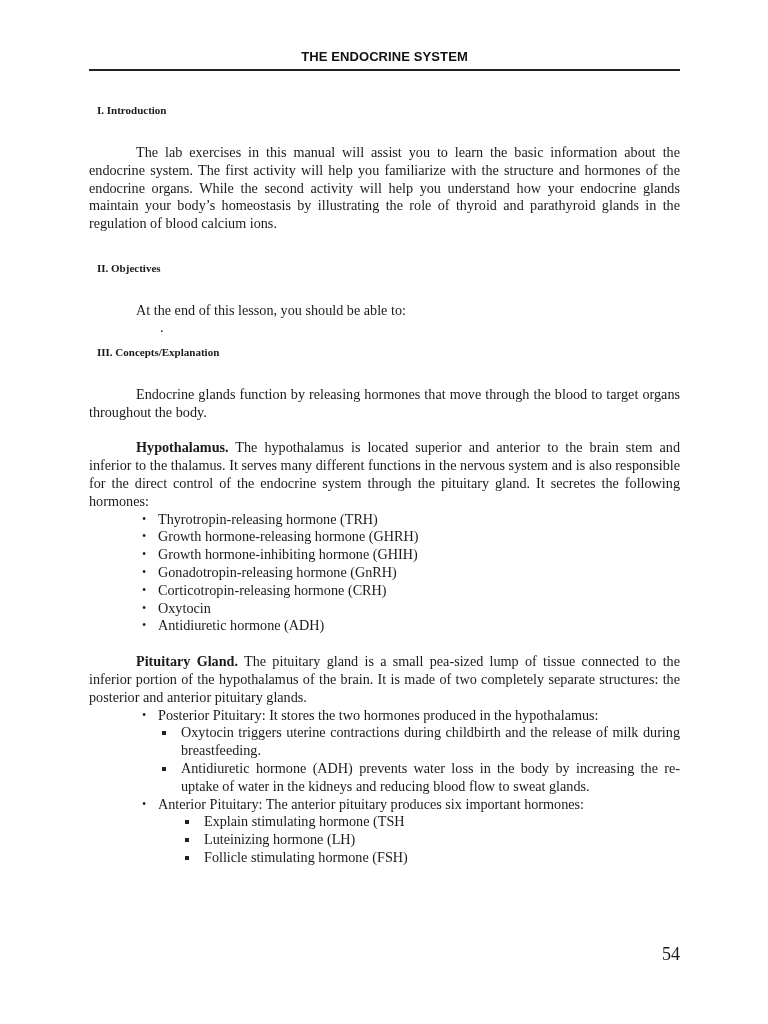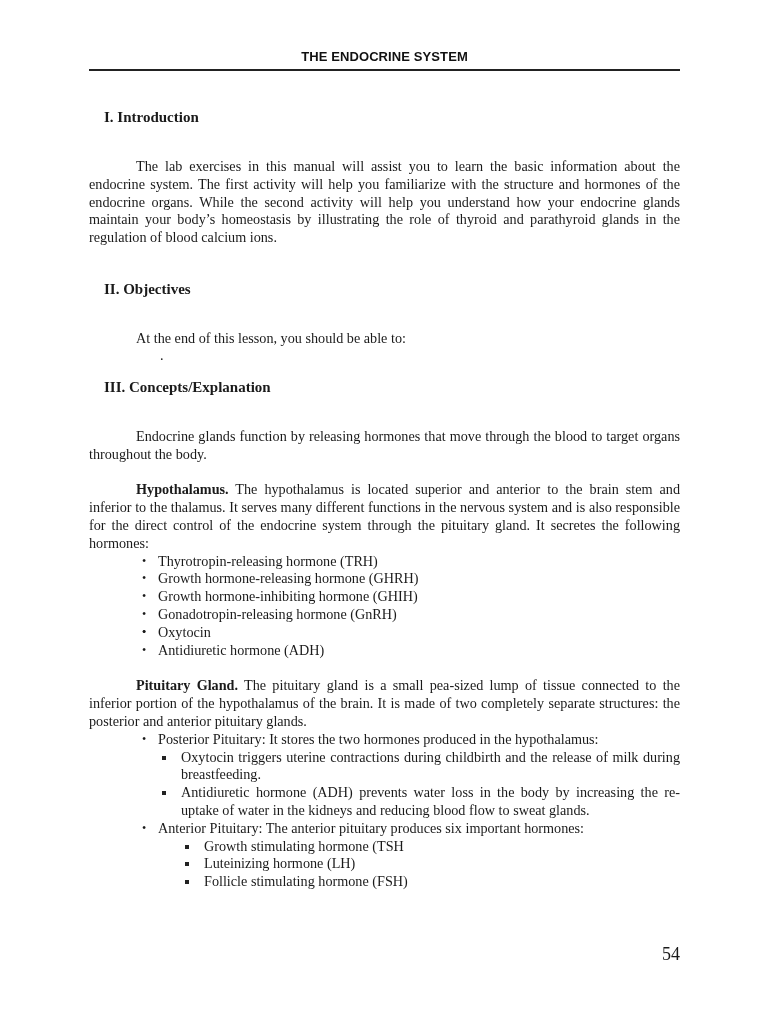--- a/index.html
+++ b/index.html
@@ -43,23 +43,23 @@
     }
     .content {
       position: absolute;
       top: 93px;
       left: 0;
       width: 591px;
       font-size: 14.2px;
       line-height: 17.8px;
     }
     h2 {
-      font-size: 15px;
+      font-size: 11px;
       font-weight: bold;
-      margin: 15px;
+      margin: 8px;
       line-height: 18px;
     }
     p {
       margin: 0;
       text-align: justify;
     }
     .indent {
       text-indent: 47px;
       font-family: Liberation Serif, serif;
     }
@@ -155,41 +155,41 @@
     <div class="gap-h"></div>
     <p class="indent">Endocrine glands function by releasing hormones that move through the blood to target organs throughout the body.</p>
     <div class="gap-p"></div>
 
     <p class="indent"><b>Hypothalamus.</b><span> The hypothalamus is located superior and anterior to the brain stem and inferior to the thalamus. It serves many different functions in the nervous system and is also responsible for the direct control of the endocrine system through the pituitary gland. It secretes the following hormones:</span></p>
     <ul class="round">
       <li><span class="bullet">•</span><span>Thyrotropin-releasing hormone (TRH)</span></li>
       <li><span class="bullet">•</span><span>Growth hormone-releasing hormone (GHRH)</span></li>
       <li><span class="bullet">•</span><span>Growth hormone-inhibiting hormone (GHIH)</span></li>
       <li><span class="bullet">•</span><span>Gonadotropin-releasing hormone (GnRH)</span></li>
-      <li><span class="bullet">•</span></li>
+      <li><span class="bullet">•</span><span>Corticotropin-releasing hormone (CRH)</span></li>
       <li><span class="bullet">•</span><span>Oxytocin</span></li>
       <li><span class="bullet">•</span><span>Antidiuretic hormone (ADH)</span></li>
     </ul>
     <div class="gap-p"></div>
 
     <p class="indent"><b>Pituitary Gland.</b><span> The pituitary gland is a small pea-sized lump of tissue connected to the inferior portion of the hypothalamus of the brain. It is made of two completely separate structures: the posterior and anterior pituitary glands.</span></p>
     <ul class="round">
       <li>
         <span class="bullet">•</span>
         <span>Posterior Pituitary: It stores the two hormones produced in the hypothalamus:</span>
         <ul class="square">
           <li><span class="sq"></span><span>Oxytocin triggers uterine contractions during childbirth and the release of milk during breastfeeding.</span></li>
           <li><span class="sq"></span><span>Antidiuretic hormone (ADH) prevents water loss in the body by increasing the re-uptake of water in the kidneys and reducing blood flow to sweat glands.</span></li>
         </ul>
       </li>
       <li style="padding-left:0;">
         <span class="bullet">•</span>
         <span style="padding-left:69px;text-align:right;">Anterior Pituitary: The anterior pituitary produces six important hormones:</span>
         <ul class="square anterior" style="margin-left:69px;">
-          <li><span class="sq"></span><span>Growth stimulating hormone (TSH</span></li>
+          <li><span class="sq"></span><span>Explain stimulating hormone (TSH</span></li>
           <li><span class="sq"></span><span>Luteinizing hormone (LH)</span></li>
           <li><span class="sq"></span><span>Follicle stimulating hormone (FSH)</span></li>
         </ul>
       </li>
     </ul>
 
   </div>
 </div>
 
 <div class="page-number">54</div>

